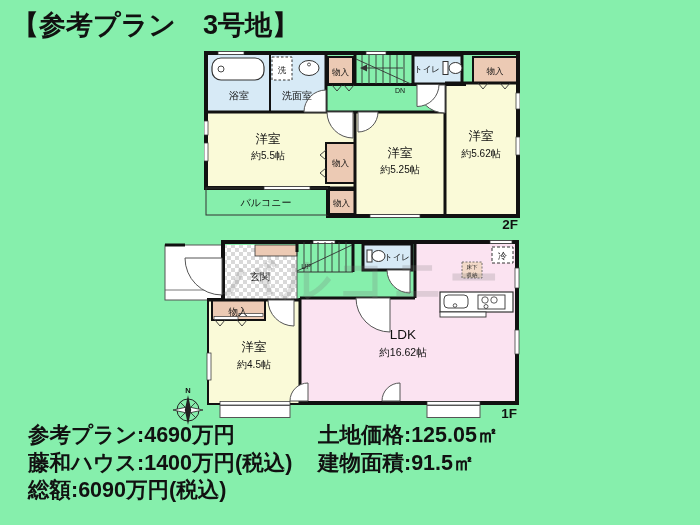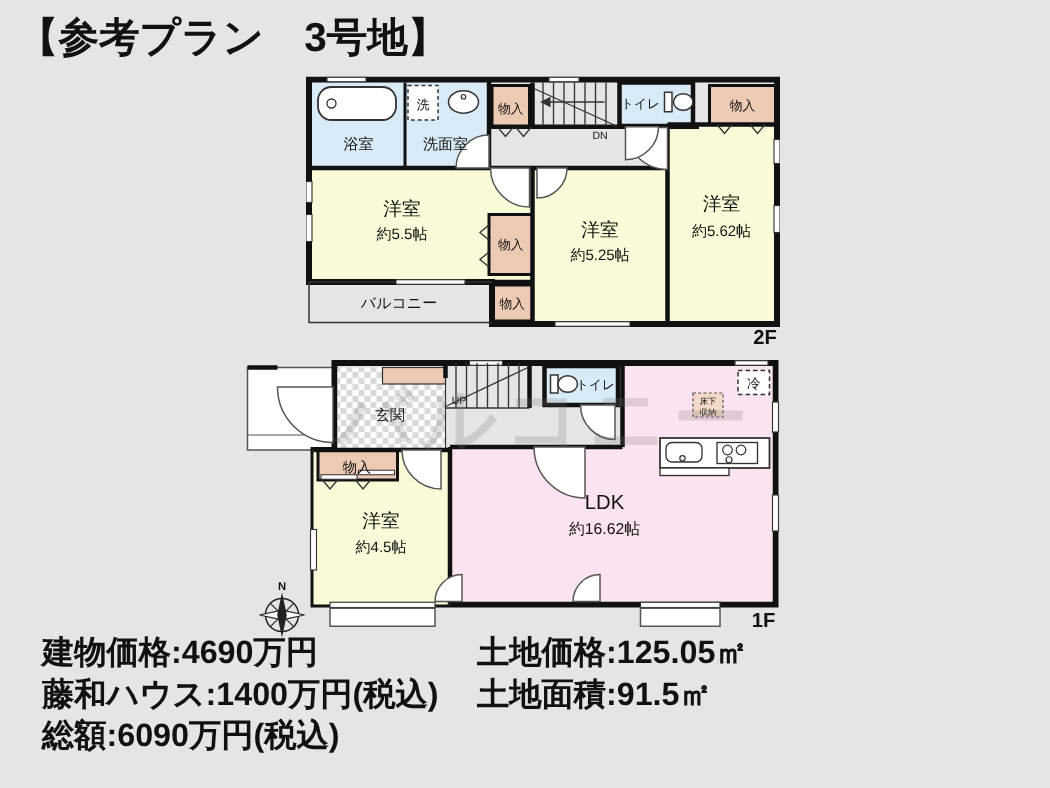--- a/index.html
+++ b/index.html
@@ -1,18 +1,18 @@
 <!DOCTYPE html>
 <html><head>
 <meta charset="utf-8">
 <style>
   html,body{margin:0;padding:0;}
   body{width:700px;height:525px;background:#fff;overflow:hidden;
        font-family:"Liberation Sans","DejaVu Sans",sans-serif;color:#111;}
-  #canvas{position:relative;width:700px;height:525px;background:#e5e5e5;}
+  #canvas{position:relative;width:700px;height:525px;background:#86efac;}
   #title{position:absolute;left:12px;top:7px;font-size:27px;font-weight:800;letter-spacing:0px;white-space:nowrap;}
   svg{position:absolute;}
   #plan2f{left:204px;top:51px;}
   #plan1f{left:163px;top:240px;}
   svg text{font-family:"Liberation Sans","DejaVu Sans",sans-serif;fill:#111;}
   .wall{stroke:#111;fill:none;}
   .thin{stroke:#333;fill:none;}
   .win{fill:#fff;stroke:#333;stroke-width:0.75;}
   .arc{fill:#fff;stroke:#555;stroke-width:1;}
   .fix{fill:#fff;stroke:#333;}
@@ -263,22 +263,22 @@
     <text class="rlabel" x="91" y="111">洋室</text>
     <text class="slabel" x="91" y="128">約4.5帖</text>
     <text x="240" y="99" font-size="13.5" text-anchor="middle">LDK</text>
     <text x="240" y="116" font-size="10.5" text-anchor="middle">約16.62帖</text>
     <text class="floorlab" x="354" y="178">1F</text>
   </svg>
 
   <div id="watermark">バルコニー</div>
 
   <div id="price-left" class="price-col">
-    <div>建物価格:4690万円</div>
+    <div>参考プラン:4690万円</div>
     <div>藤和ハウス:1400万円(税込)</div>
     <div>総額:6090万円(税込)</div>
   </div>
   <div id="price-right" class="price-col">
     <div>土地価格:125.05㎡</div>
-    <div>土地面積:91.5㎡</div>
+    <div>建物面積:91.5㎡</div>
   </div>
 
 </div>
 
 </body></html>

